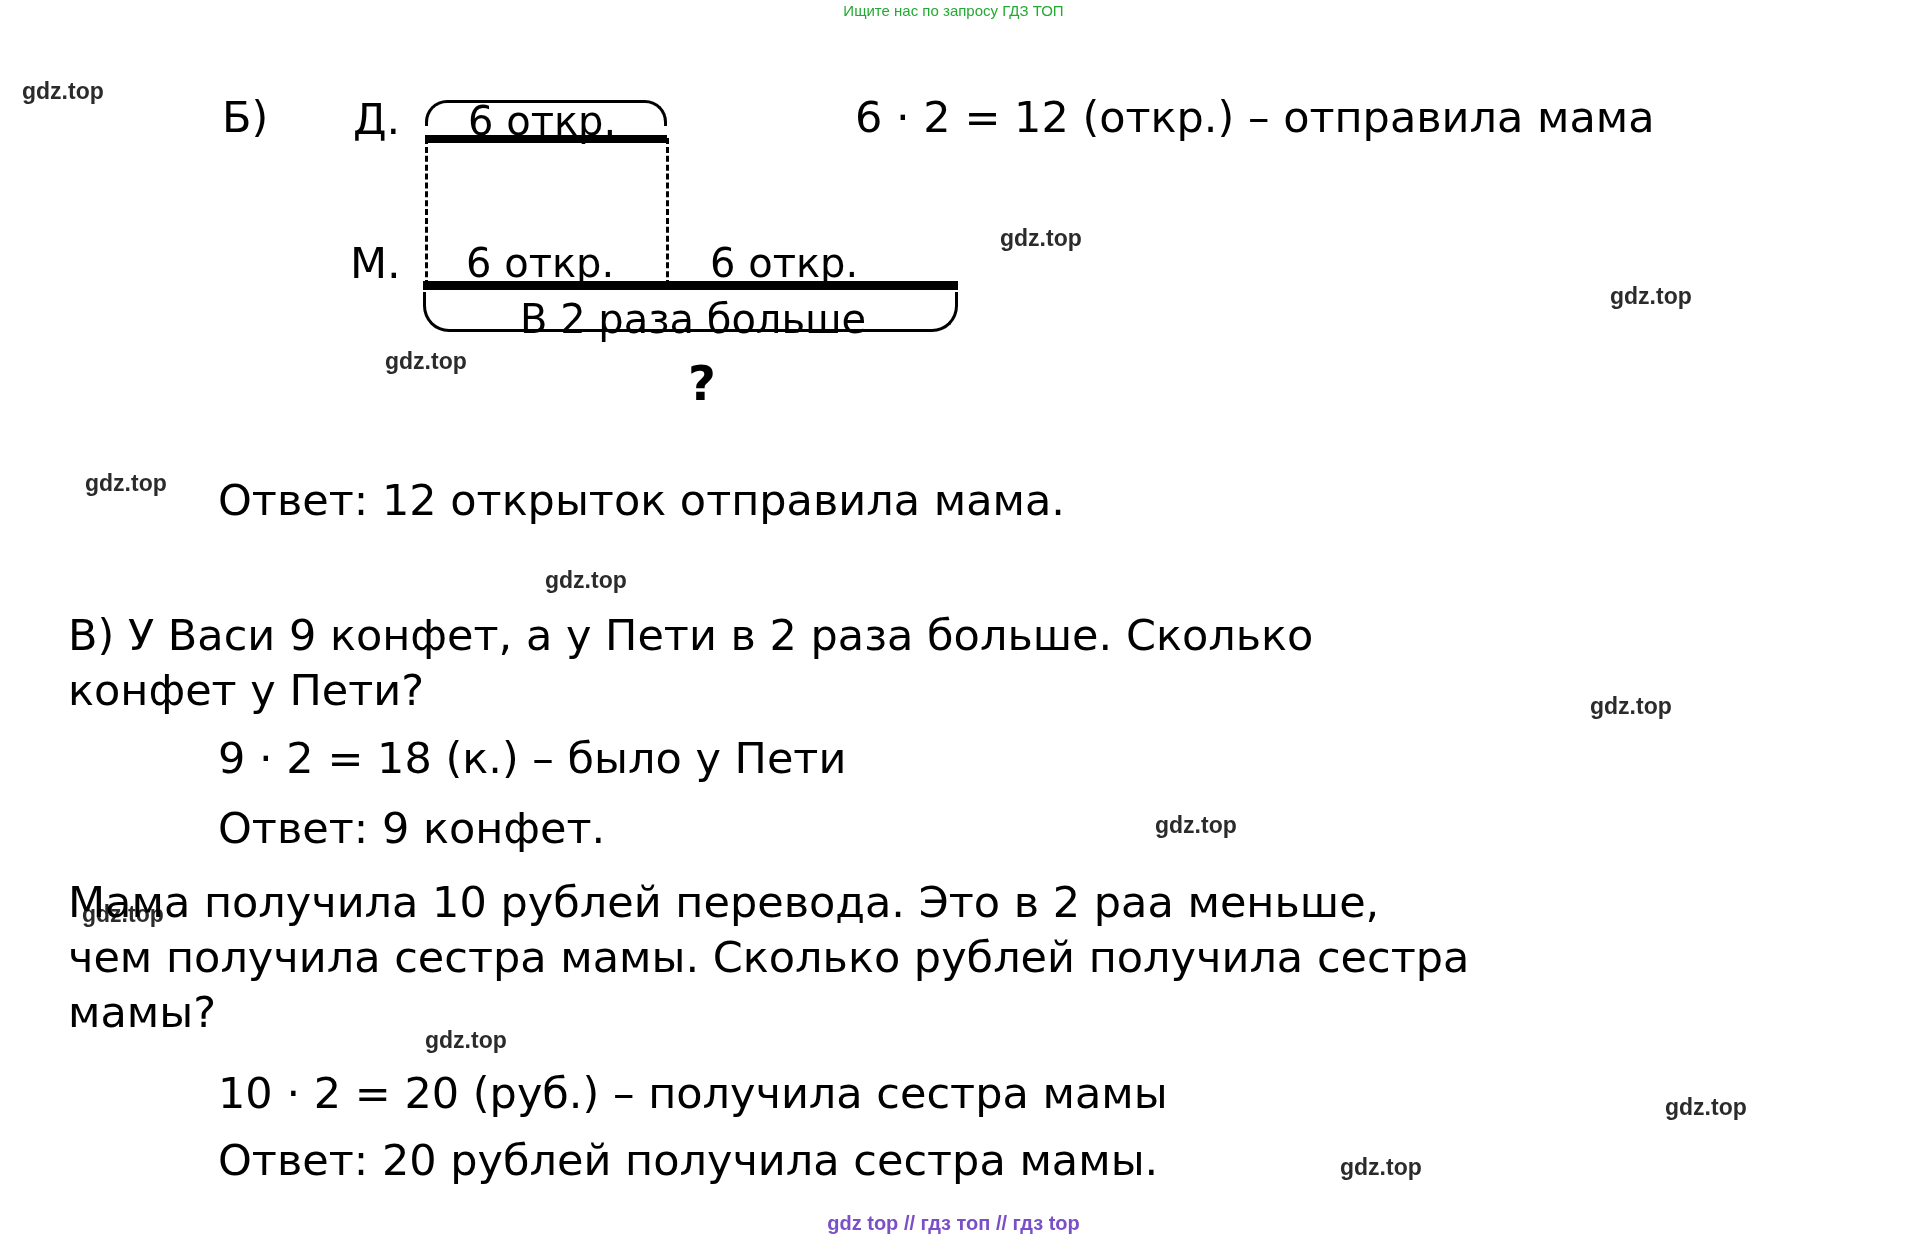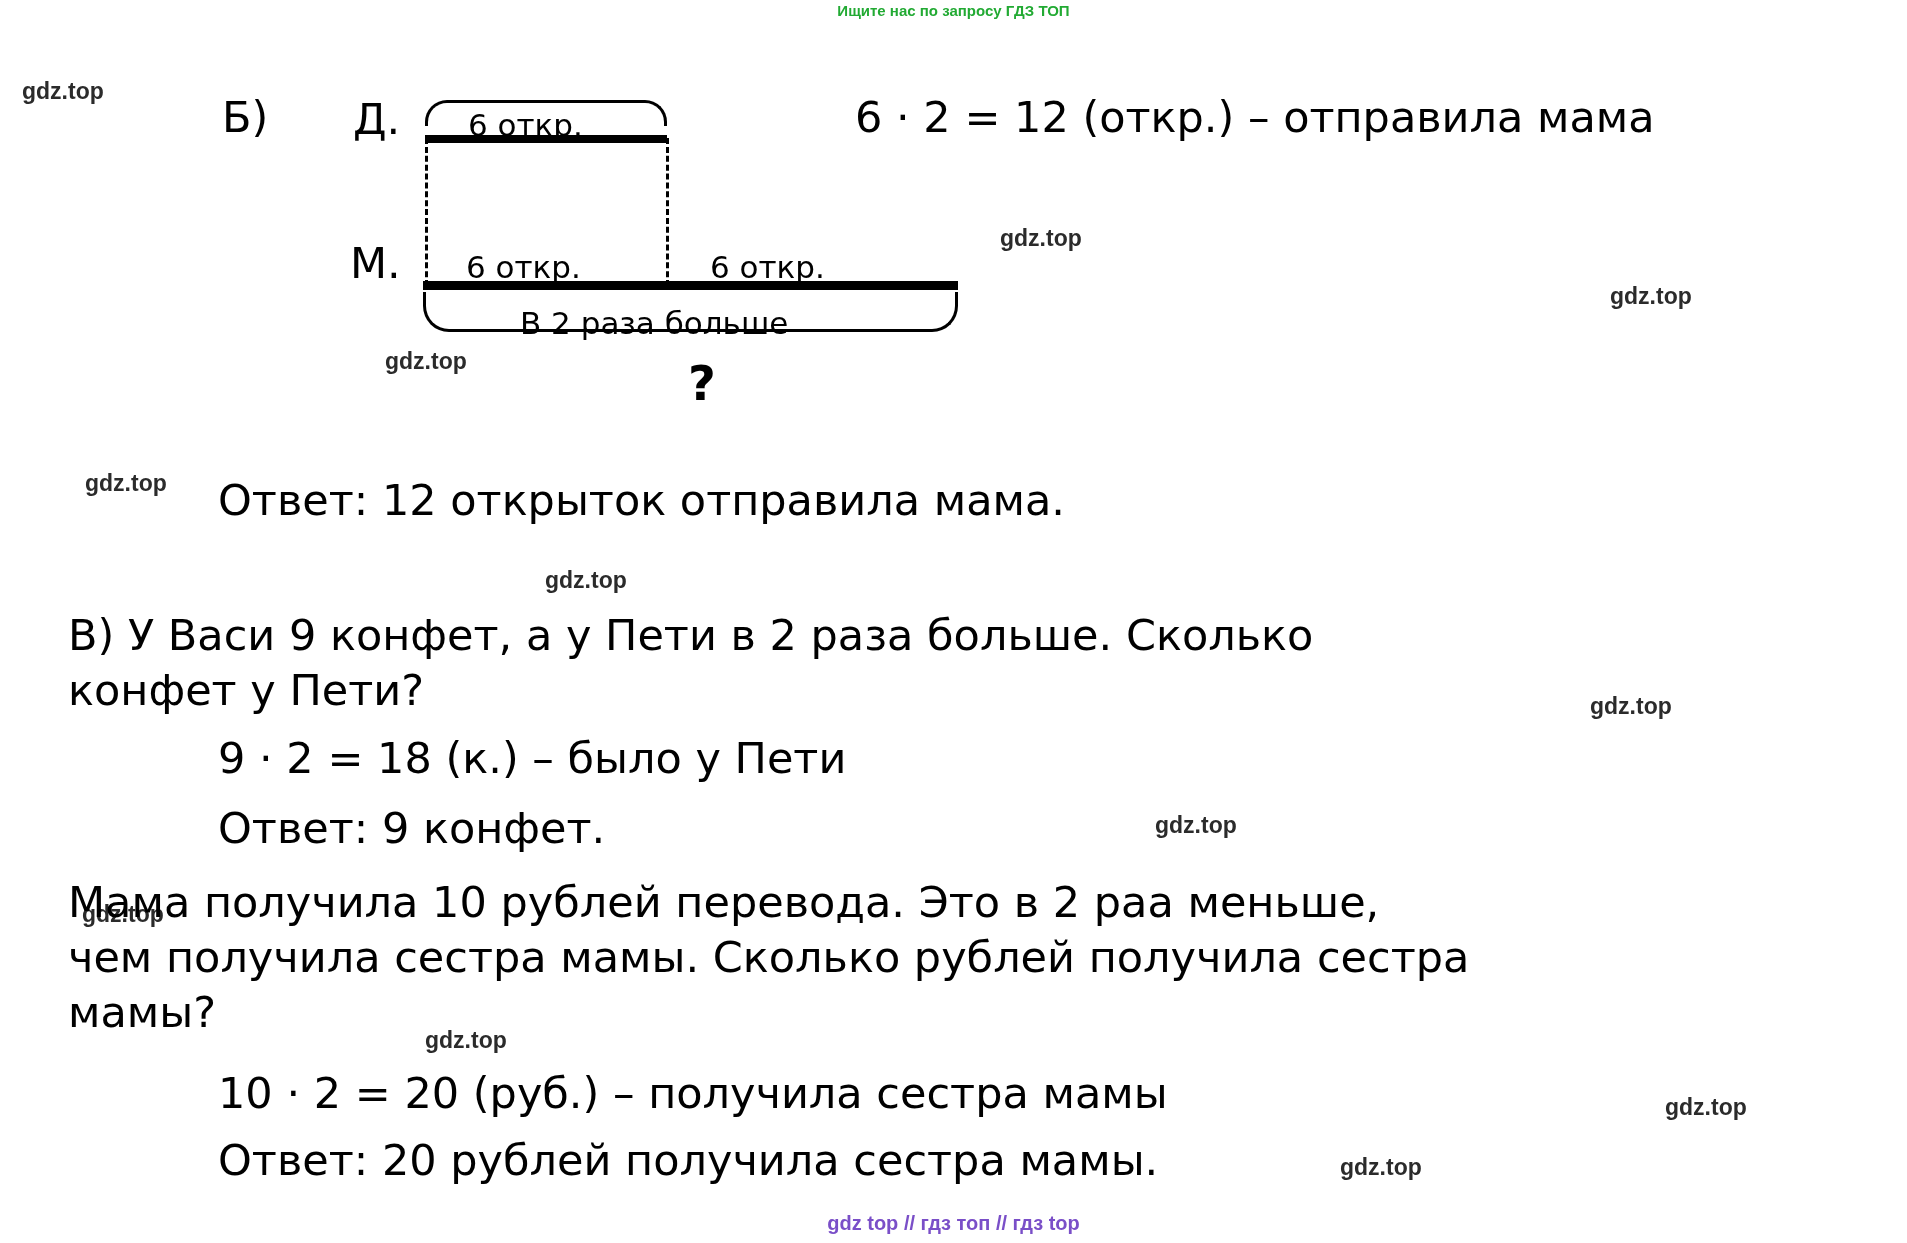--- a/index.html
+++ b/index.html
@@ -16,21 +16,21 @@
     overflow: hidden;
   }
   .top-banner {
     position: absolute;
     top: 2px;
     left: 0;
     width: 1907px;
     text-align: center;
     font-family: "Liberation Sans", sans-serif;
     font-size: 15px;
-    font-weight: bold;
+    font-weight: normal;
     color: #22aa33;
   }
   .bottom-banner {
     position: absolute;
     bottom: 8px;
     left: 0;
     width: 1907px;
     text-align: center;
     font-family: "Liberation Sans", sans-serif;
     font-size: 20px;
@@ -65,23 +65,22 @@
     position: absolute;
     font-family: "DejaVu Sans", sans-serif;
     font-size: 43px;
     white-space: nowrap;
   }
   
   .scheme { position: absolute; left: 0; top: 0; width: 1000px; height: 330px; }
   .seg-label {
     position: absolute;
     font-family: "DejaVu Sans", sans-serif;
-    font-size: 31px;
+    font-size: 40px;
     white-space: nowrap;
-    margin-top: 9px;
   }
   .bar-top {
     position: absolute;
     left: 425px; top: 135px;
     width: 242px; height: 8px;
     background: #000;
   }
   .bar-bottom {
     position: absolute;
     left: 423px; top: 281px;

